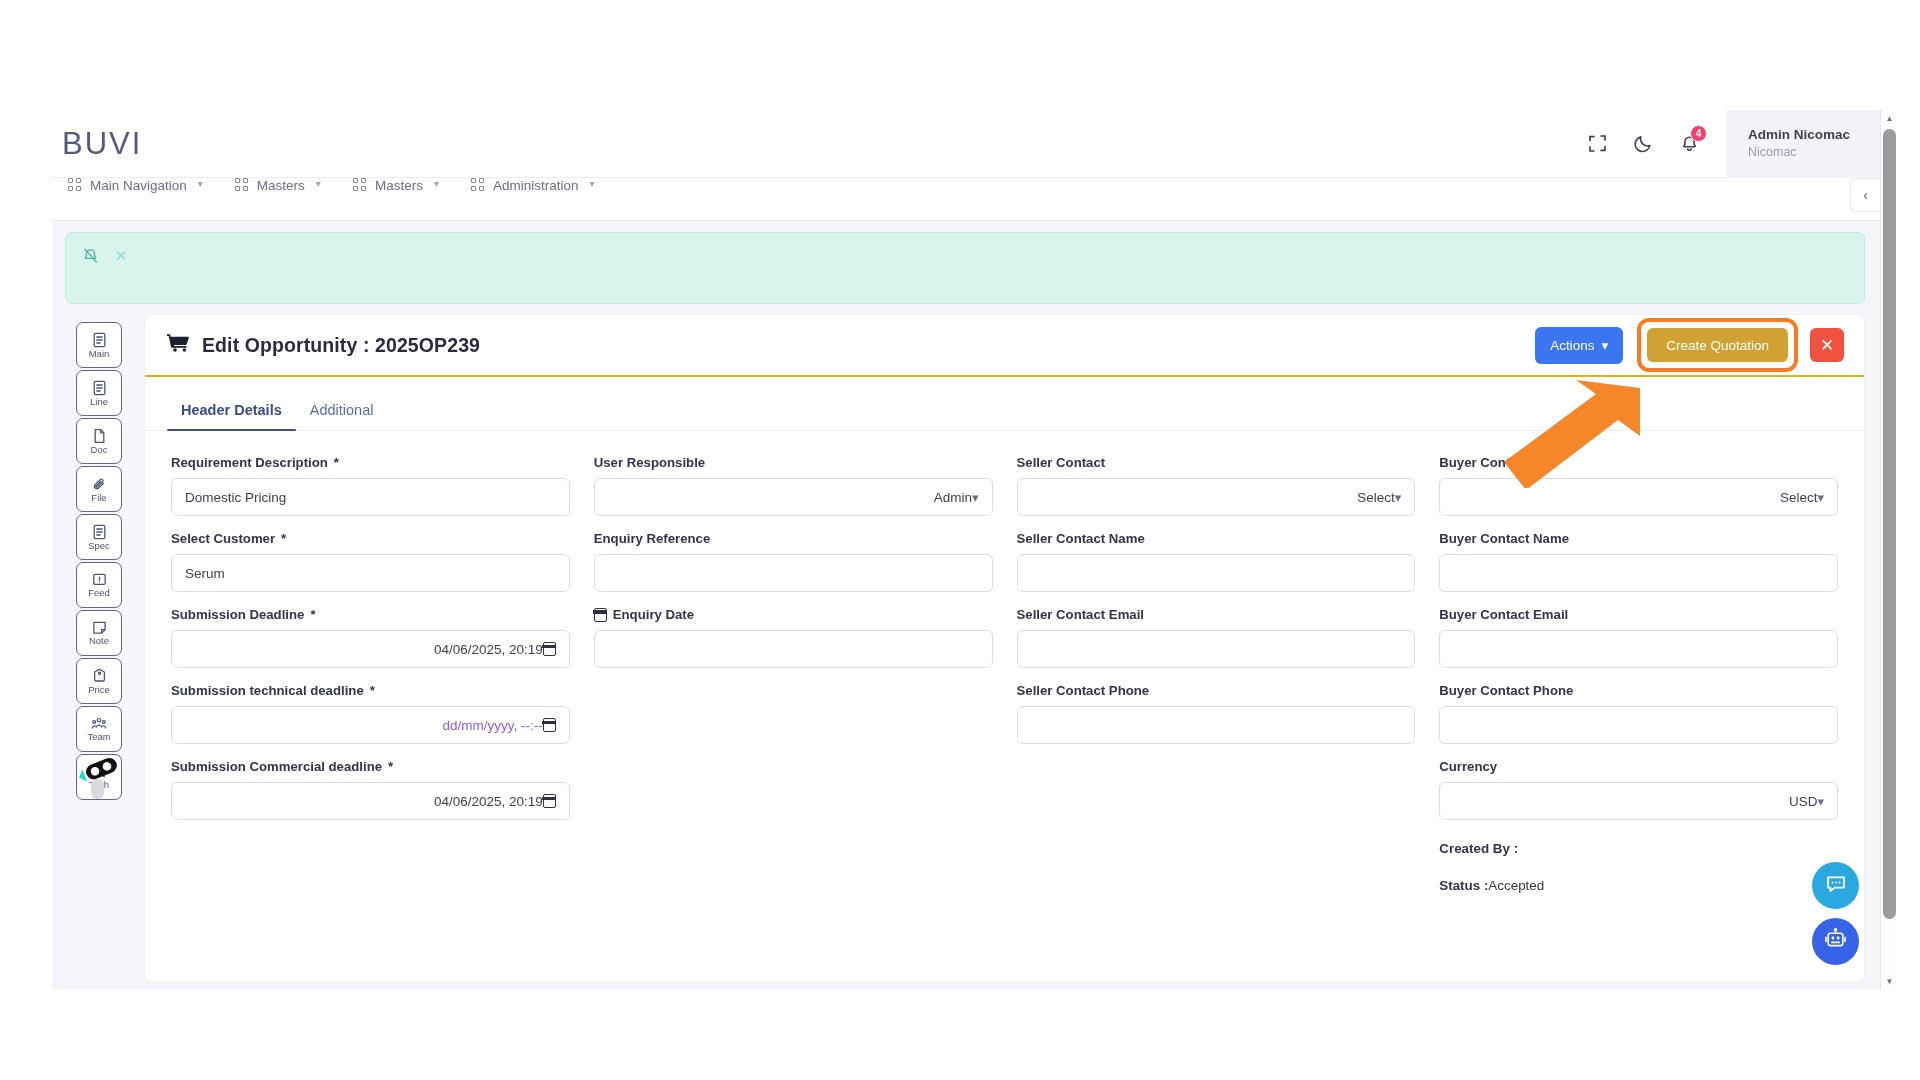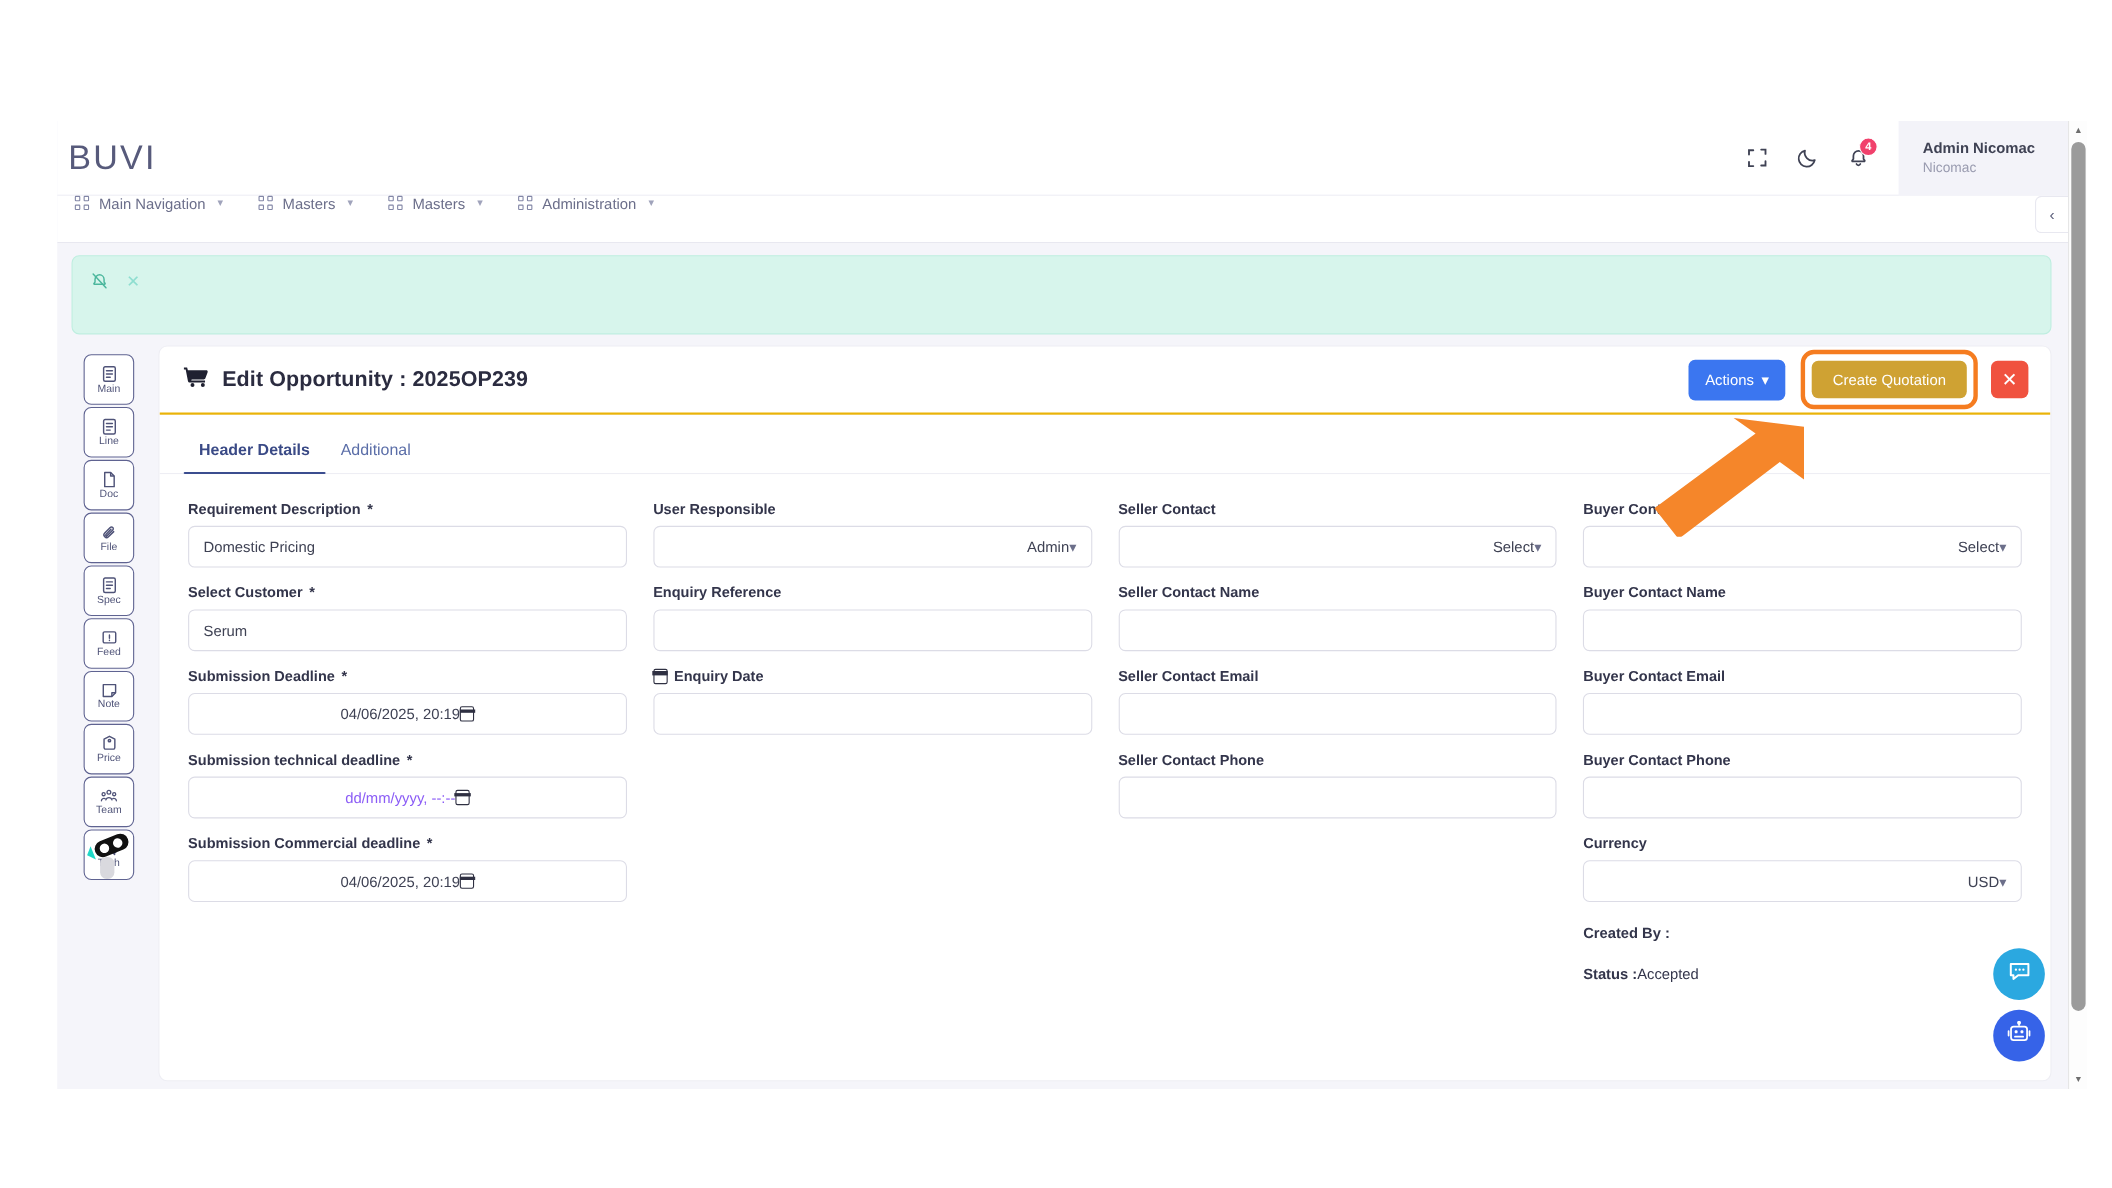--- a/index.html
+++ b/index.html
@@ -176,21 +176,21 @@
     display: flex; align-items: center; gap: 6px; text-align: right;
   }
   .req { color: #33354b; }
   .ctl {
     width: 100%; height: 38px; border: 1px solid #dcdce6; border-radius: 6px;
     background: #fff; font-size: 13.5px; color: #3f4254;
     padding: 0 13px; font-family: "Liberation Sans", sans-serif;
     display: flex; align-items: center;
   }
   .ctl-select { justify-content: flex-end; cursor: pointer; }
-  .ctl-date   { justify-content: center; cursor: pointer; }
+  .ctl-date   { justify-content: flex-end; cursor: pointer; }
   .chev { color: #6c6f8a; font-size: 13px; }
   .cal-glyph {
     width: 13px; height: 14px; border: 1.6px solid #2f3042; border-radius: 2px;
     position: relative; flex: 0 0 13px;
   }
   .cal-glyph::before {
     content:""; position:absolute; left:-1.6px; right:-1.6px; top:1.5px; height:3.5px; background:#2f3042;
   }
   .meta { font-size: 13.4px; color: #33354b; margin-top: 6px; }
   .meta b { font-weight: 700; }

